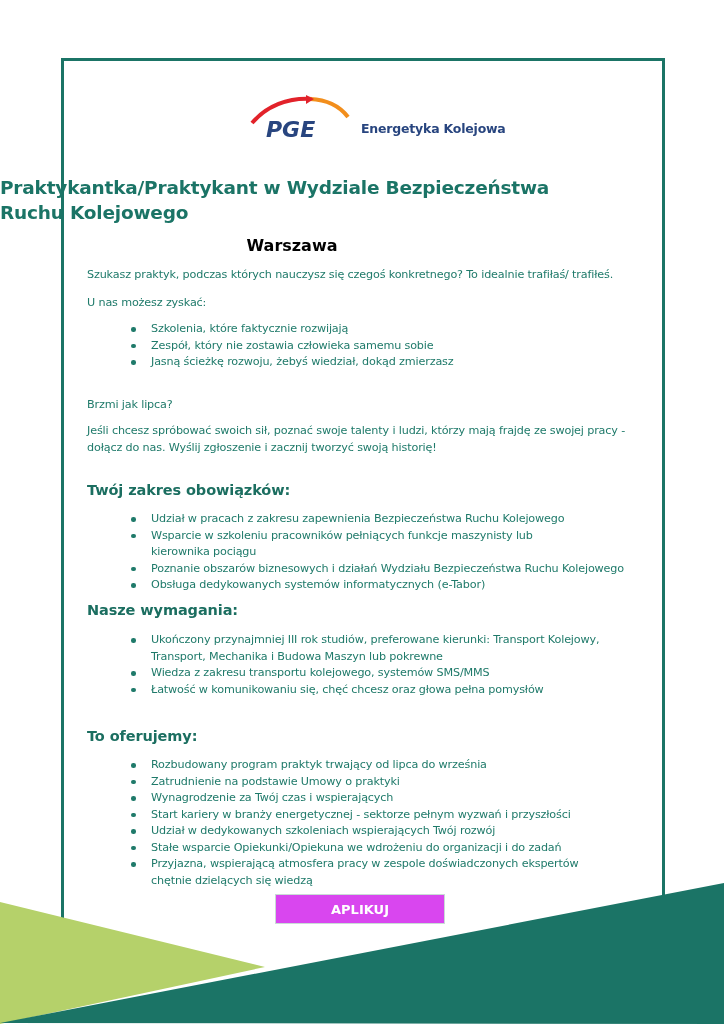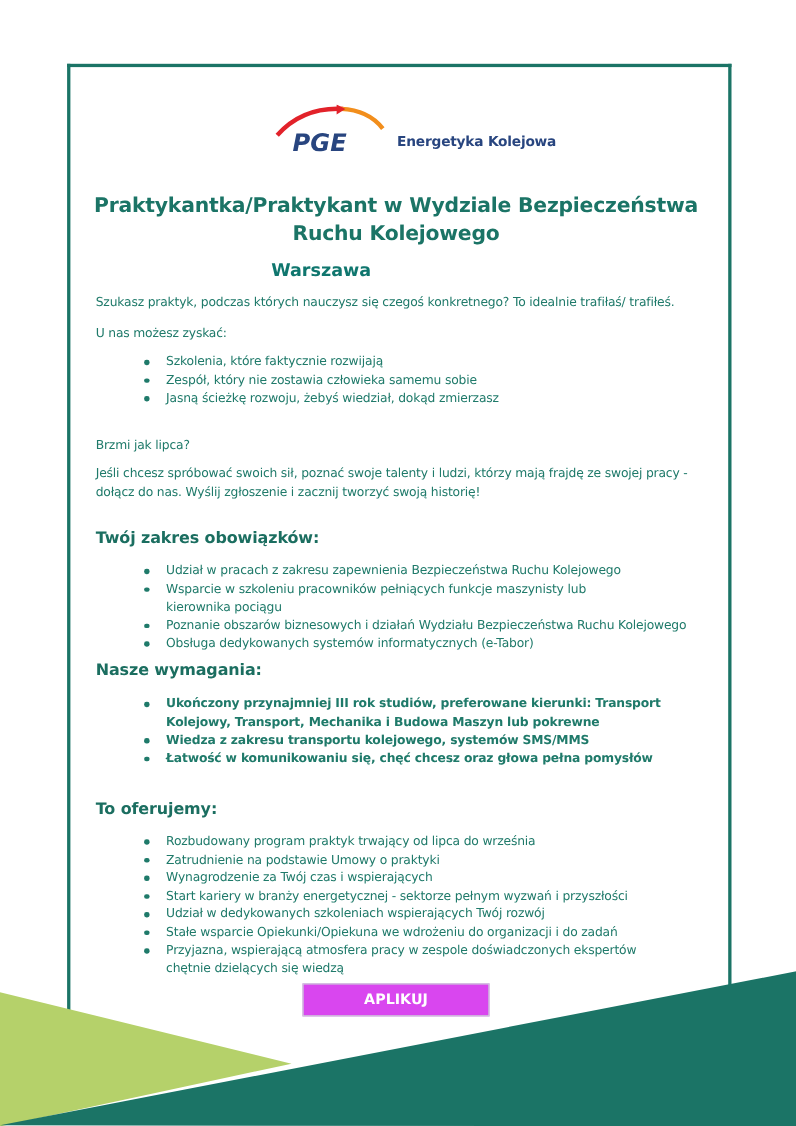--- a/index.html
+++ b/index.html
@@ -12,26 +12,26 @@
   .frame {
     position: absolute; left: 61px; top: 58px; width: 604px; height: 900px;
     border: 3px solid #1b7466; border-bottom: none; box-sizing: border-box;
   }
   .logo { position: absolute; left: 250px; top: 95px; width: 240px; height: 45px; }
   .logo-sub {
     position: absolute; left: 361px; top: 121px;
     font-size: 12.5px; color: #28457f; font-weight: bold; letter-spacing: -0.2px;
   }
   .title {
-    position: absolute; left: 0; width: 720px; top: 175px; text-align: center;
+    position: absolute; left: 0; width: 720px; top: 175px; text-align: left;
     font-size: 18.5px; font-weight: bold; color: #1b7466; line-height: 25px; letter-spacing: -0.2px;
   }
   .city {
     position: absolute; left: 0; width: 584px; top: 236px; text-align: center;
-    font-size: 16px; font-weight: bold; color: #0f766e;
+    font-size: 16px; font-weight: bold; color: #000000;
   }
   .p { position: absolute; left: 87px; font-size: 11.2px; line-height: 17px; color: #1f7a6a; width: 545px; letter-spacing: -0.15px; }
   .h2 { position: absolute; left: 87px; font-size: 14.5px; font-weight: bold; color: #1b6e60; letter-spacing: -0.1px; }
   ul.list { position: absolute; left: 108px; margin: 0; padding: 0; list-style: none; width: 520px; }
   ul.list li {
     position: relative; padding-left: 43px; font-size: 11.2px; line-height: 16.5px; color: #1f7a6a; letter-spacing: -0.15px;
   }
   ul.list li::before {
     content: ""; position: absolute; left: 23px; top: 6px; width: 4.5px; height: 4.5px; border-radius: 50%; background: #1f7a6a;
   }
@@ -76,21 +76,21 @@
 
 <div class="h2" style="top:482px;">Twój zakres obowiązków:</div>
 <ul class="list" style="top:511px;">
   <li>Udział w pracach z zakresu zapewnienia Bezpieczeństwa Ruchu Kolejowego</li>
   <li style="width:430px;">Wsparcie w szkoleniu pracowników pełniących funkcje maszynisty lub kierownika pociągu</li>
   <li>Poznanie obszarów biznesowych i działań Wydziału Bezpieczeństwa Ruchu Kolejowego</li>
   <li>Obsługa dedykowanych systemów informatycznych (e-Tabor)</li>
 </ul>
 
 <div class="h2" style="top:602px;">Nasze wymagania:</div>
-<ul class="list" style="top:632px;font-weight:bold;">
+<ul class="list" style="top:632px;">
   <li style="width:450px;">Ukończony przynajmniej III rok studiów, preferowane kierunki: Transport Kolejowy, Transport, Mechanika i Budowa Maszyn lub pokrewne</li>
   <li>Wiedza z zakresu transportu kolejowego, systemów SMS/MMS</li>
   <li>Łatwość w komunikowaniu się, chęć chcesz oraz głowa pełna pomysłów</li>
 </ul>
 
 <div class="h2" style="top:728px;">To oferujemy:</div>
 <ul class="list" style="top:757px;">
   <li>Rozbudowany program praktyk trwający od lipca do września</li>
   <li>Zatrudnienie na podstawie Umowy o praktyki</li>
   <li>Wynagrodzenie za Twój czas i wspierających</li>

